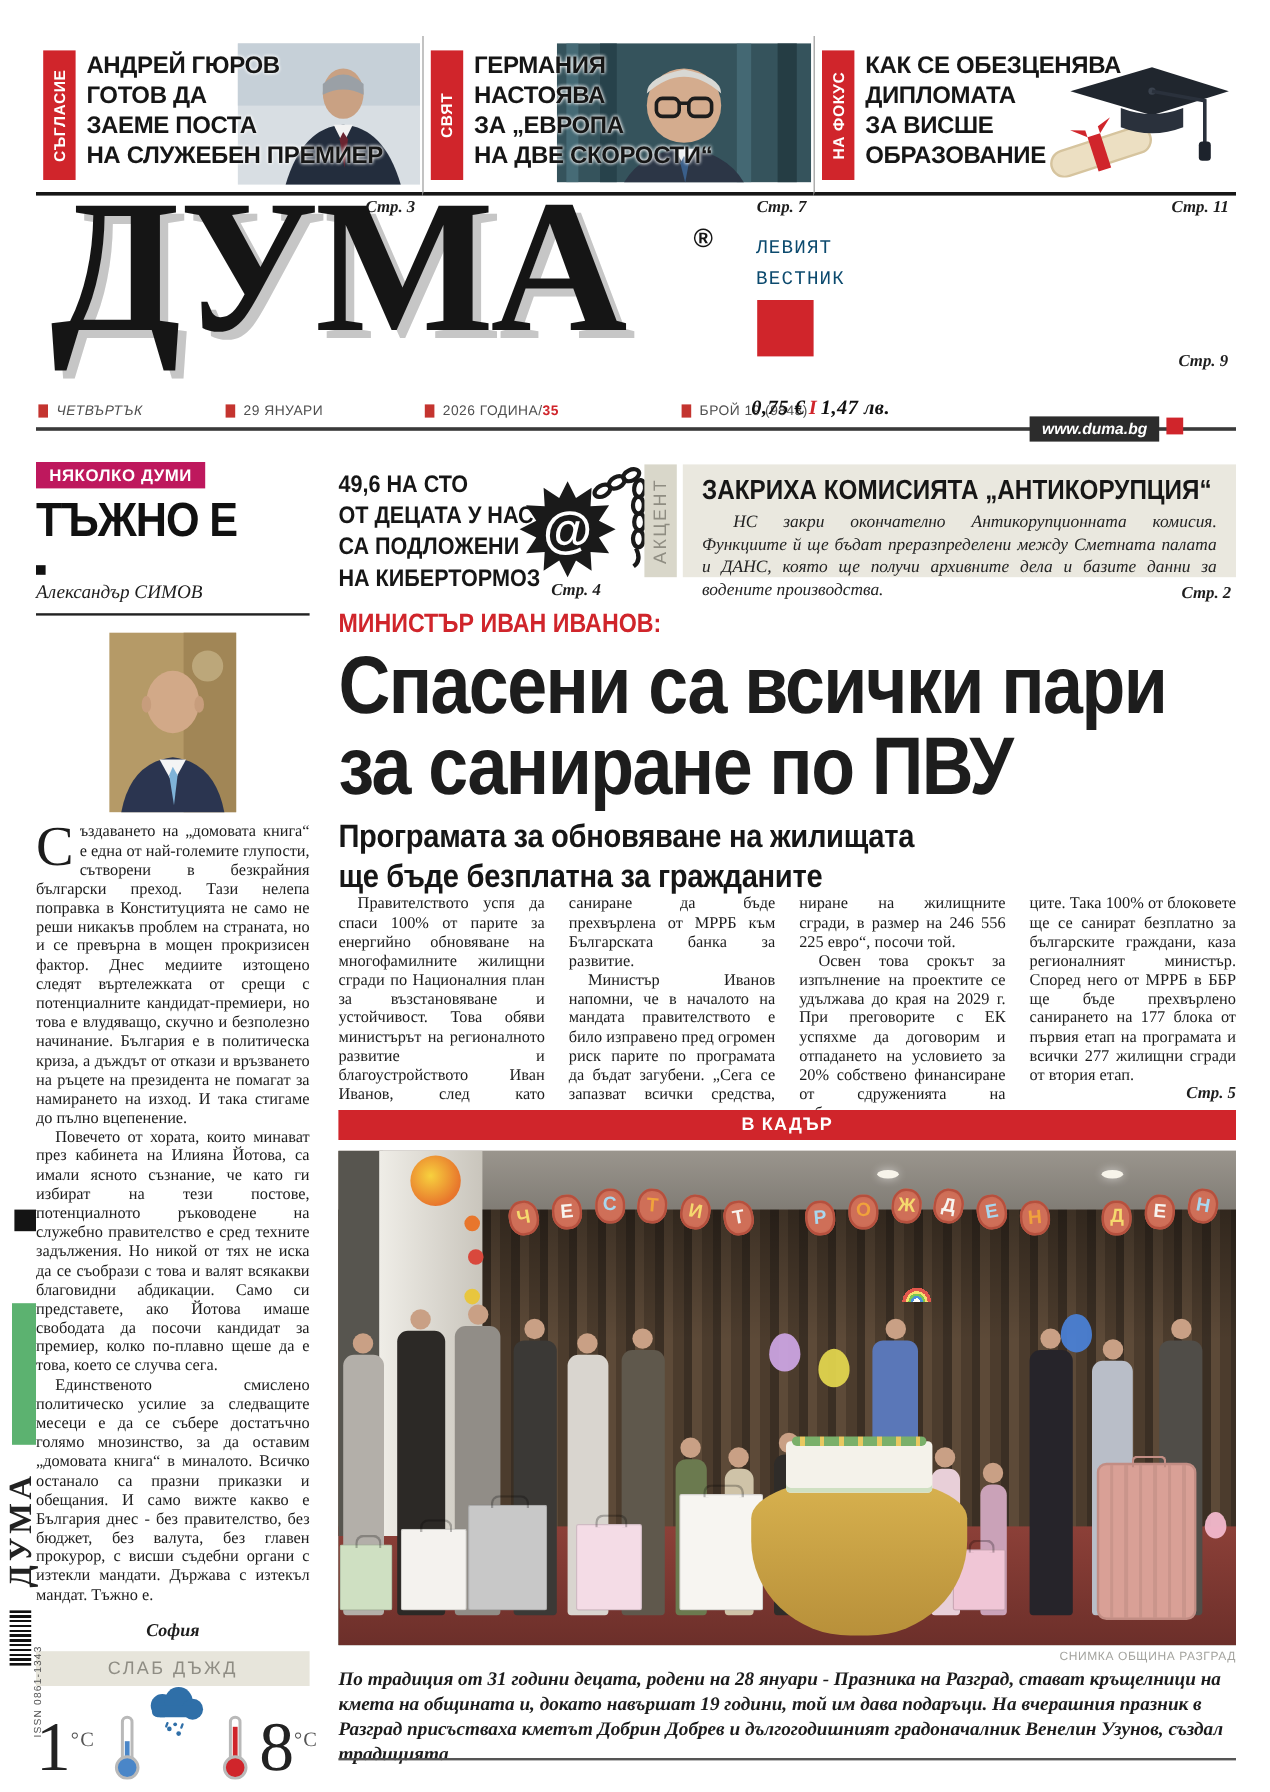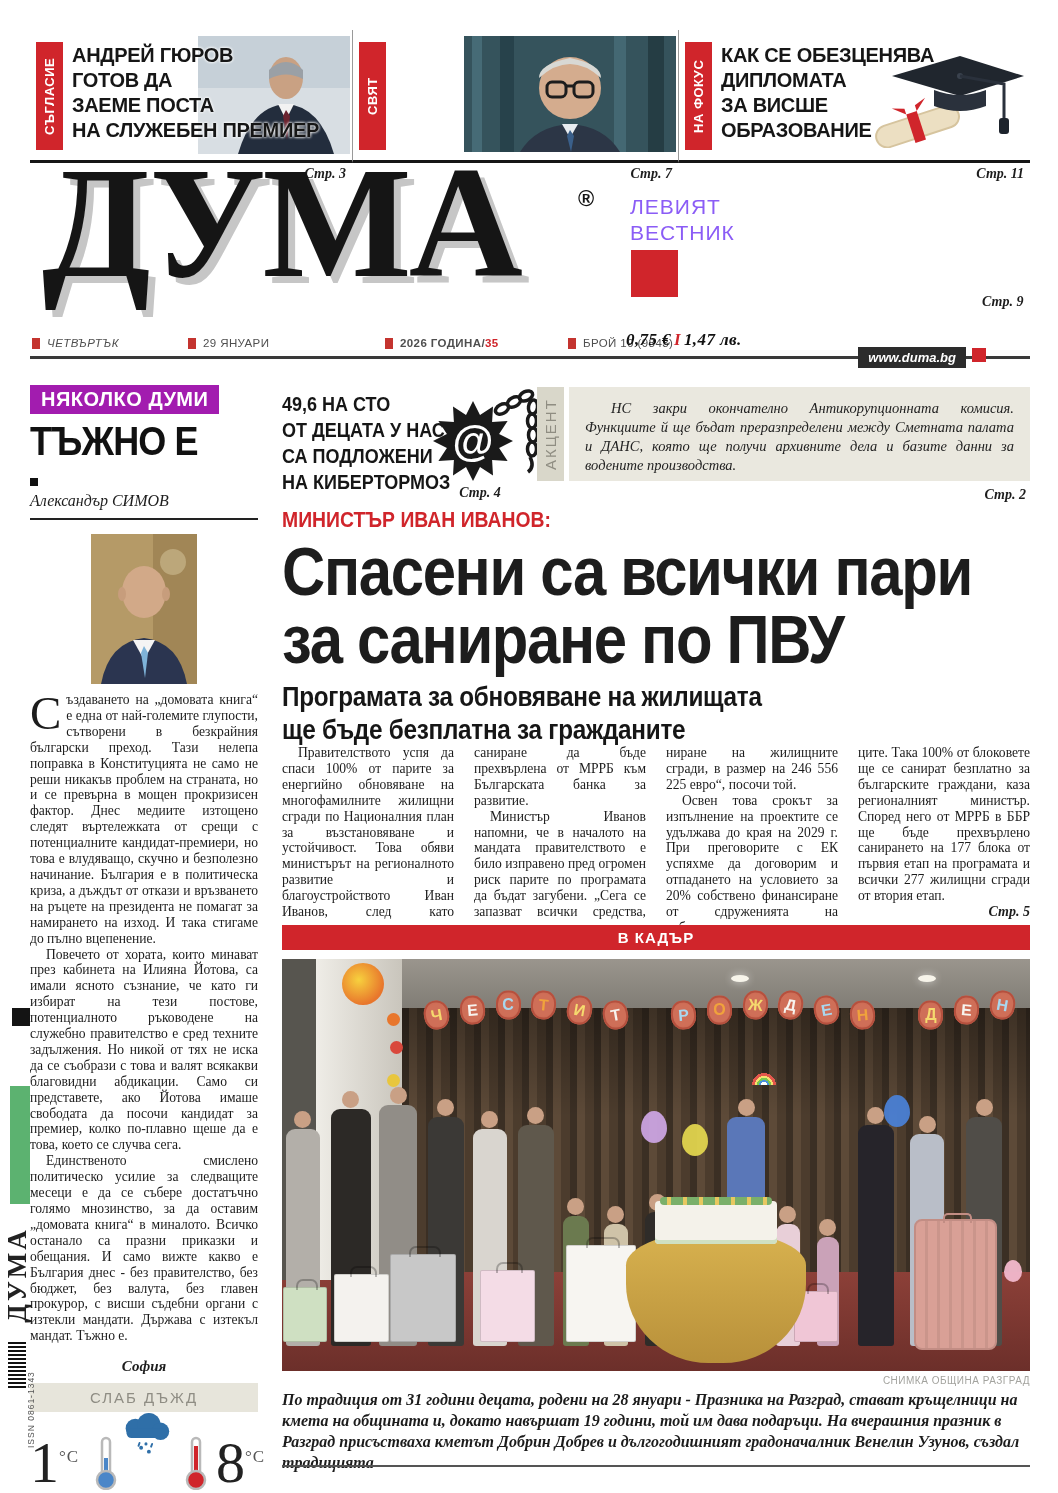--- a/index.html
+++ b/index.html
@@ -23,41 +23,41 @@
   .tz1 .tz-photo{width:212px;height:116px;}
   .tz2 .tz-photo{width:176px;height:108px;top:10px;}
   .tz-photo svg{width:100%;height:100%;display:block;}
   .tz-page{position:absolute;right:6px;top:136px;}
 
   
   .mast{position:absolute;left:30px;top:160px;width:1000px;height:178px;}
   .logo{position:absolute;left:12px;top:-16px;font-family:"Liberation Serif",serif;font-weight:700;
         font-size:158px;line-height:1;letter-spacing:-3px;color:#151515;text-shadow:7px 7px 0 #c6c6c6;}
   .reg{position:absolute;left:548px;top:26px;font-size:22px;font-weight:700;color:#151515;}
-  .tagline{position:absolute;left:600px;top:34px;font-family:Liberation Sans, sans-serif;font-size:21px;
-           line-height:26px;letter-spacing:1px;color:#8b5cf6;}
+  .tagline{position:absolute;left:600px;top:34px;font-family:Liberation Mono, monospace;font-size:16px;
+           line-height:26px;letter-spacing:1px;color:#0c4a6e;}
   .mast-redsq{position:absolute;left:601px;top:90px;width:47px;height:47px;background:#d0252b;}
   .partner{position:absolute;left:732px;top:8px;width:226px;text-align:center;color:#2e3d91;}
   .partner .p1{font-size:27px;font-weight:700;line-height:28px;}
   .partner .p2{font-size:23px;font-weight:700;line-height:24px;}
   .partner-page{position:absolute;left:952px;top:134px;}
 
   .dateline{position:absolute;left:30px;top:337px;width:1000px;height:18px;font-size:11.5px;color:#4f4f4f;letter-spacing:.4px;}
   .dl{position:absolute;top:0;}
   .dl::before{content:"";display:inline-block;width:8px;height:11px;background:#c4342f;margin-right:7px;vertical-align:-2px;}
-  .dl1{left:2px;font-style:italic;} .dl2{left:158px;} .dl3{left:355px;font-weight:bold;} .dl3 b{color:#d0252b;} .dl4{left:538px;}
+  .dl1{left:2px;font-style:italic;} .dl2{left:158px;} .dl3{left:324px;} .dl3 b{color:#d0252b;} .dl4{left:538px;}
   .price{position:absolute;left:596px;top:-7px;font:700 italic 17px "Liberation Serif",serif;color:#111;}
   .price .sep{color:#d0252b;padding:0 3px;}
   .rule{position:absolute;left:30px;top:356px;width:1000px;height:3px;background:#3a3a3a;}
   .site{position:absolute;right:64px;top:-9px;background:#2c2c2c;color:#fff;font:700 italic 13px "Liberation Sans",sans-serif;padding:3px 10px;}
   .site-sq{position:absolute;right:44px;top:-8px;width:14px;height:14px;background:#d0252b;}
 
   
   .op{position:absolute;left:30px;top:385px;width:228px;}
-  .op-badge{display:inline-block;background:#a21caf;color:#fff;font-weight:700;font-size:20px;
+  .op-badge{display:inline-block;background:#be185d;color:#fff;font-weight:700;font-size:14px;
             padding:3px 11px;letter-spacing:.5px;}
   .op-title{margin-top:5px;font-size:40px;font-weight:700;letter-spacing:-1px;color:#111;}
   .op-bullet{width:8px;height:8px;background:#111;margin:14px 0 6px;}
   .op-author{font:italic 16px "Liberation Serif",serif;}
   .op-hr{height:2px;background:#222;margin-top:8px;}
   .op-photo{margin:14px auto 0;width:106px;height:150px;}
   .op-photo svg{width:100%;height:100%;display:block;}
   .op-body{margin-top:8px;font:13.6px/15.9px "Liberation Serif",serif;text-align:justify;color:#1c1c1c;}
   .op-body p{margin:0;text-indent:16px;}
   .op-body p.first{text-indent:0;}
@@ -178,20 +178,26 @@
           <path d="M40 118 Q54 70 88 68 Q122 70 136 118 Z" fill="#232d3d"></path>
           <path d="M80 68 L88 84 L96 68 Z" fill="#f2f2f2"></path>
           <path d="M88 74 L92 80 L89 104 L85 80 Z" fill="#6b2430"></path>
         </svg>
       </div>
       <div class="tz-page pageref">Стр. 3</div>
     </div>
 
     <div class="tz tz1">
       <div class="tz-tag">СВЯТ</div>
+      <div class="tz-head">
+        <div>ГЕРМАНИЯ</div>
+        <div>НАСТОЯВА</div>
+        <div>ЗА „ЕВРОПА</div>
+        <div>НА ДВЕ СКОРОСТИ“</div>
+      </div>
       <div class="tz-photo">
         <svg viewBox="0 0 212 116">
           <rect width="212" height="116" fill="#35535c"></rect>
           <rect x="8" width="10" height="116" fill="#4f7682" opacity=".7"></rect>
           <rect x="36" width="14" height="116" fill="#243f47" opacity=".8"></rect>
           <rect x="150" width="12" height="116" fill="#4f7682" opacity=".6"></rect>
           <rect x="184" width="16" height="116" fill="#22383f" opacity=".8"></rect>
           <circle cx="106" cy="52" r="31" fill="#d4ac8e"></circle>
           <path d="M75 42 Q106 14 137 42 Q137 28 106 22 Q75 28 75 42 Z" fill="#d8d8d4"></path>
           <rect x="83" y="46" width="19" height="15" rx="5" fill="none" stroke="#1d1d1d" stroke-width="3"></rect>
@@ -344,20 +350,21 @@
           <ellipse cx="105" cy="52" rx="4.5" ry="7"></ellipse>
           <ellipse cx="104" cy="66" rx="4.5" ry="7"></ellipse>
           <path d="M102 74 q5 10 -2 15"></path>
         </g>
       </svg>
     </div>
     <div class="cyber-page pageref">Стр. 4</div>
 
     <div class="ak-label">АКЦЕНТ</div>
     <div class="ak-box">
+      <div class="ak-title"><span class="sqz">ЗАКРИХА КОМИСИЯТА „АНТИКОРУПЦИЯ“</span></div>
       <div class="ak-text">НС закри окончателно Антикорупционната комисия. Функциите й ще бъдат преразпределени между Сметната палата и ДАНС, която ще получи архивните дела и базите данни за водените производства.</div>
     </div>
     <div class="ak-page pageref">Стр. 2</div>
 
     <div class="kicker"><span class="sqz">МИНИСТЪР ИВАН ИВАНОВ:</span></div>
     <div class="headline">
       <div><span class="sqz">Спасени са всички пари</span></div>
       <div><span class="sqz">за саниране по ПВУ</span></div>
     </div>
     <div class="subhead">

